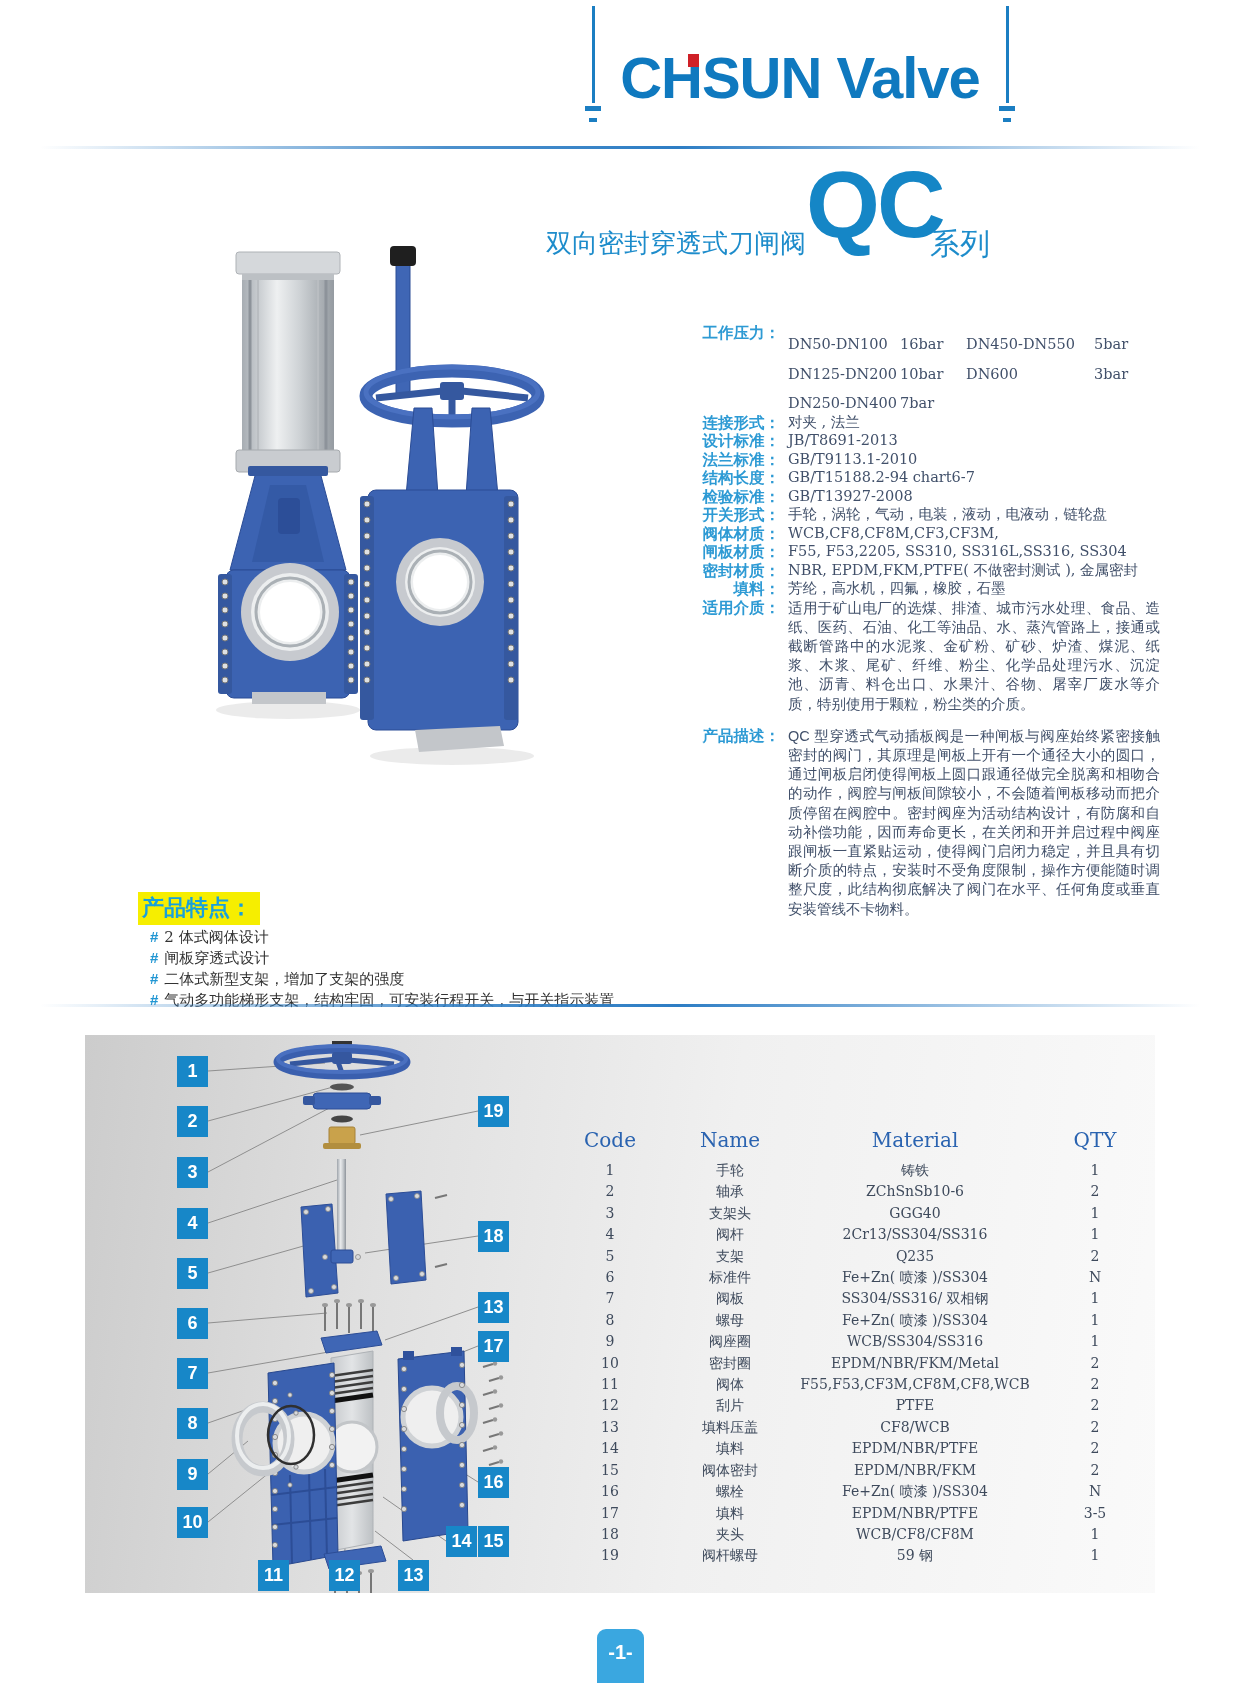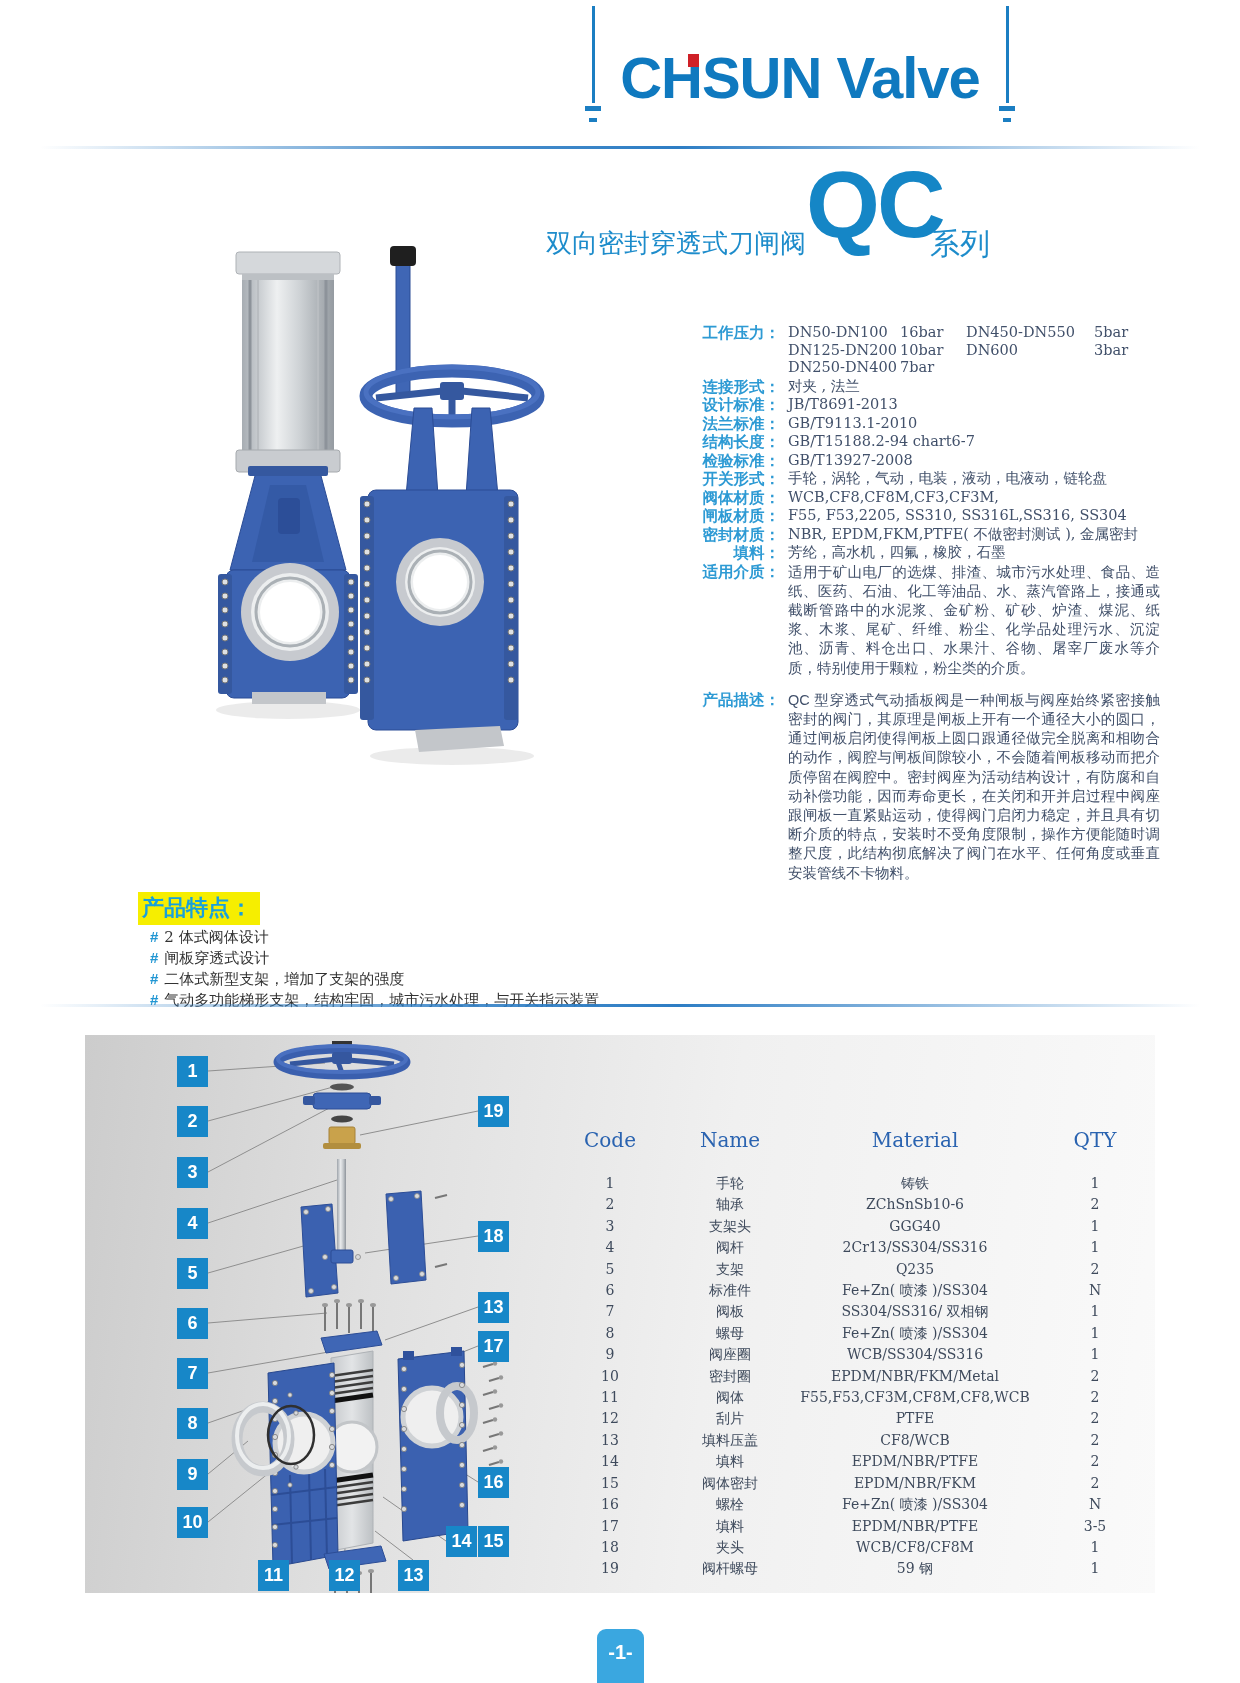--- a/index.html
+++ b/index.html
@@ -22,21 +22,21 @@
       font-size:26px;color:#1d8ccb;}
   .series-code{position:absolute;left:806px;top:156px;font-size:95px;line-height:1.02;
       font-weight:700;color:#1586c6;letter-spacing:-3px;}
   .title-suffix{position:absolute;left:930px;top:224px;font-size:30px;color:#1d8ccb;}
   .specs{position:absolute;left:668px;top:324px;width:494px;}
   .spec-row{display:flex;align-items:flex-start;margin-bottom:1px;}
   .spec-label{width:112px;text-align:right;font-size:15.5px;font-weight:700;color:#2d9ad4;
       line-height:17.5px;flex:none;}
   .spec-value{margin-left:8px;font-size:14.5px;color:#41506a;line-height:17.5px;
       font-family:"DejaVu Serif","Liberation Serif",serif;}
-  .p-row{display:flex;}
+  .p-row{display:flex;margin-top:12px;}
   .p-c{font-size:14.5px;color:#41506a;line-height:17.5px;font-family:"DejaVu Serif","Liberation Serif",serif;}
   .p-c.p0{width:112px;}
   .p-c.p1{width:66px;}
   .p-c.p2{width:128px;}
   .p-c.p3{width:60px;}
   .spec-par{margin-left:8px;width:372px;text-align:justify;font-size:14.5px;color:#41506a;
       line-height:19.2px;font-family:Liberation Sans, sans-serif;}
   .desc-gap{margin-top:13px;}
 
   
@@ -51,21 +51,21 @@
   
   .panel{position:absolute;left:85px;top:1035px;width:1070px;height:558px;
       background:linear-gradient(97deg,#cccccc 0%,#e0e0e0 28%,#f0f0f0 58%,#fafafa 100%);}
   .exploded{position:absolute;left:85px;top:1035px;}
   .callout{position:absolute;width:31px;height:31px;background:#1787c8;color:#fff;
       display:flex;align-items:center;justify-content:center;font-size:18px;font-weight:600;}
 
   
   .parts{position:absolute;left:555px;top:1128px;width:610px;}
   .pt-head{display:flex;color:#2a63b0;font-size:20px;
-      font-family:"DejaVu Serif","Liberation Serif",serif;margin-bottom:21px;}
+      font-family:"DejaVu Serif","Liberation Serif",serif;margin-bottom:8px;}
   .pt-row{display:flex;}
   .pt-cell{font-size:14px;color:#3e4a5c;line-height:21.4px;text-align:center;
       font-family:"DejaVu Serif","Liberation Serif",serif;}
   .pt-head .pt-cell{font-size:20px;color:#2a63b0;line-height:24px;}
   .c0{width:110px;}
   .c1{width:130px;}
   .c2{width:240px;}
   .c3{width:120px;}
 
   
@@ -270,21 +270,21 @@
       <div class="spec-par">QC 型穿透式气动插板阀是一种闸板与阀座始终紧密接触密封的阀门，其原理是闸板上开有一个通径大小的圆口，通过闸板启闭使得闸板上圆口跟通径做完全脱离和相吻合的动作，阀腔与闸板间隙较小，不会随着闸板移动而把介质停留在阀腔中。密封阀座为活动结构设计，有防腐和自动补偿功能，因而寿命更长，在关闭和开并启过程中阀座跟闸板一直紧贴运动，使得阀门启闭力稳定，并且具有切断介质的特点，安装时不受角度限制，操作方便能随时调整尺度，此结构彻底解决了阀门在水平、任何角度或垂直安装管线不卡物料。</div>
     </div>
   </div>
 
   <div class="features">
     <div class="feat-title">产品特点：</div>
     <div>
         <div class="feat-item"><span class="mk">#</span><span>2 体式阀体设计</span></div>
         <div class="feat-item"><span class="mk">#</span><span>闸板穿透式设计</span></div>
         <div class="feat-item"><span class="mk">#</span><span>二体式新型支架，增加了支架的强度</span></div>
-        <div class="feat-item"><span class="mk">#</span><span>气动多功能梯形支架，结构牢固，城市污水处理，与开关指示装置</span></div>
+        <div class="feat-item"><span class="mk">#</span><span>气动多功能梯形支架，结构牢固，可安装行程开关，与开关指示装置</span></div>
       </div>
   </div>
 
   <div class="hr-grad" style="top:1004px;"></div>
 
   <div class="panel"></div>
 
   <svg class="exploded" width="1070" height="558" viewBox="0 0 1070 558">
     <defs>
       <linearGradient id="steel" x1="0" y1="0" x2="1" y2="0">

